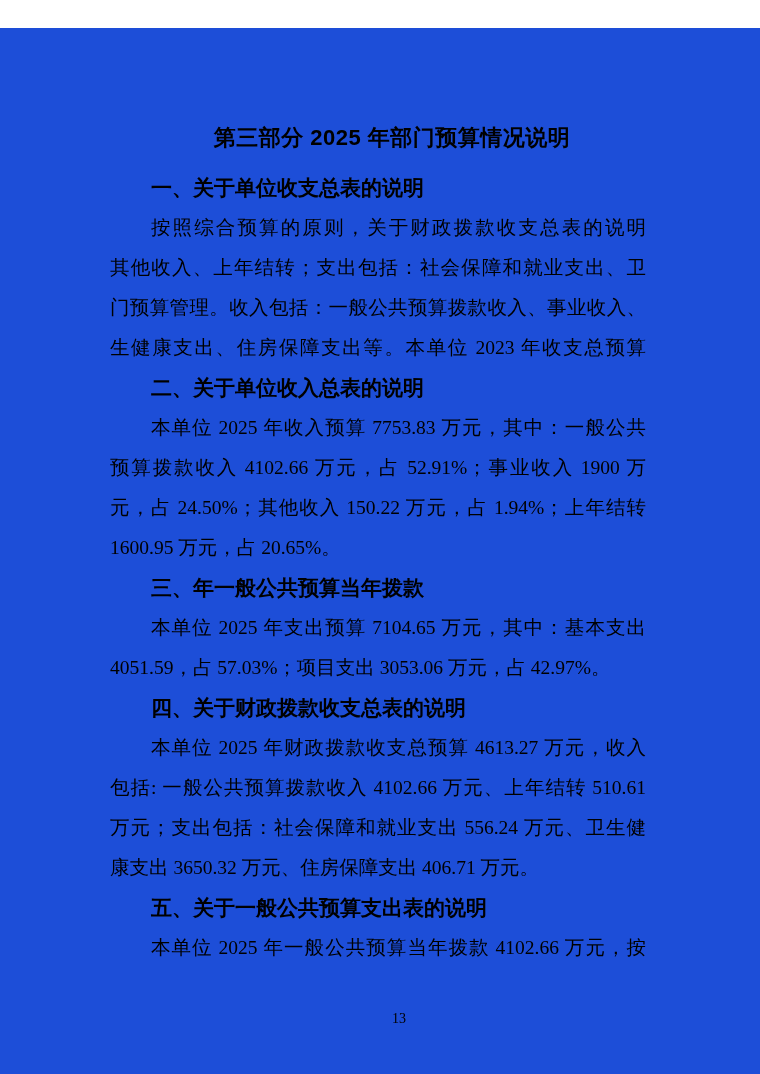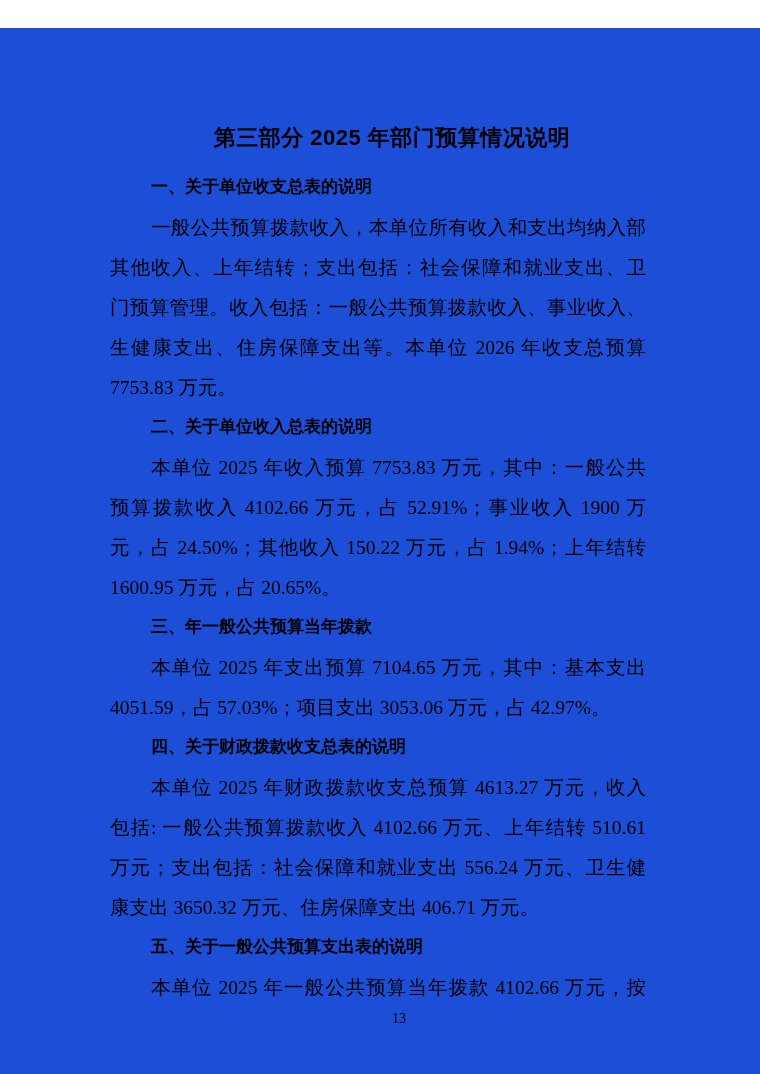--- a/index.html
+++ b/index.html
@@ -29,23 +29,23 @@
     letter-spacing: 0.5px;
     white-space: nowrap;
   }
   .content {
     position: absolute;
     top: 140px;
     left: 110px;
     width: 536px;
   }
   .sec-heading {
-    font-family: Liberation Mono, monospace;
+    font-family: Liberation Serif, serif;
     font-weight: 700;
-    font-size: 17px;
+    font-size: 21px;
     line-height: 40px;
     padding-left: 41px;
     white-space: nowrap;
   }
   .line {
     font-family: "Liberation Serif", "DejaVu Serif", serif;
     font-size: 19.5px;
     line-height: 40px;
     white-space: nowrap;
   }
@@ -72,25 +72,24 @@
   }
 </style>
 </head>
 <body>
 
 <div class="page">
   <div class="doc-title">第三部分 2025 年部门预算情况说明</div>
 
   <div class="content" id="content">
       <div class="sec-heading">一、关于单位收支总表的说明</div>
-      <div class="line jf ind">一般公共预算拨款收入，本单位所有收入和支出均纳入部</div>
+      <div class="line jf ind">按照综合预算的原则，关于财政拨款收支总表的说明</div>
       <div class="line jf">其他收入、上年结转；支出包括：社会保障和就业支出、卫</div>
       <div class="line jf">门预算管理。收入包括：一般公共预算拨款收入、事业收入、</div>
-      <div class="line jf">生健康支出、住房保障支出等。本单位 2026 年收支总预算</div>
-      <div class="line">7753.83 万元。</div>
+      <div class="line jf">生健康支出、住房保障支出等。本单位 2023 年收支总预算</div>
       <div class="sec-heading">二、关于单位收入总表的说明</div>
       <div class="line jf ind">本单位 2025 年收入预算 7753.83 万元，其中：一般公共</div>
       <div class="line jf">预算拨款收入 4102.66 万元，占 52.91%；事业收入 1900 万</div>
       <div class="line jf">元，占 24.50%；其他收入 150.22 万元，占 1.94%；上年结转</div>
       <div class="line">1600.95 万元，占 20.65%。</div>
       <div class="sec-heading">三、年一般公共预算当年拨款</div>
       <div class="line jf ind">本单位 2025 年支出预算 7104.65 万元，其中：基本支出</div>
       <div class="line">4051.59，占 57.03%；项目支出 3053.06 万元，占 42.97%。</div>
       <div class="sec-heading">四、关于财政拨款收支总表的说明</div>
       <div class="line jf ind">本单位 2025 年财政拨款收支总预算 4613.27 万元，收入</div>

